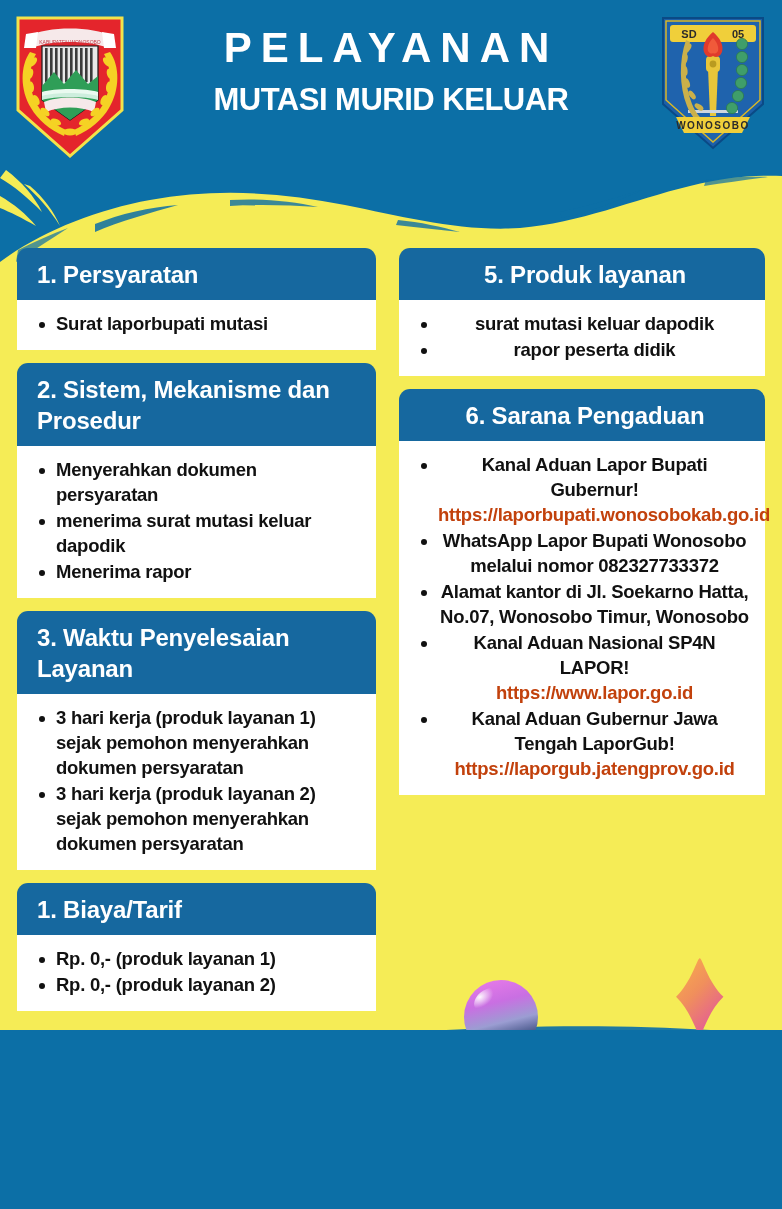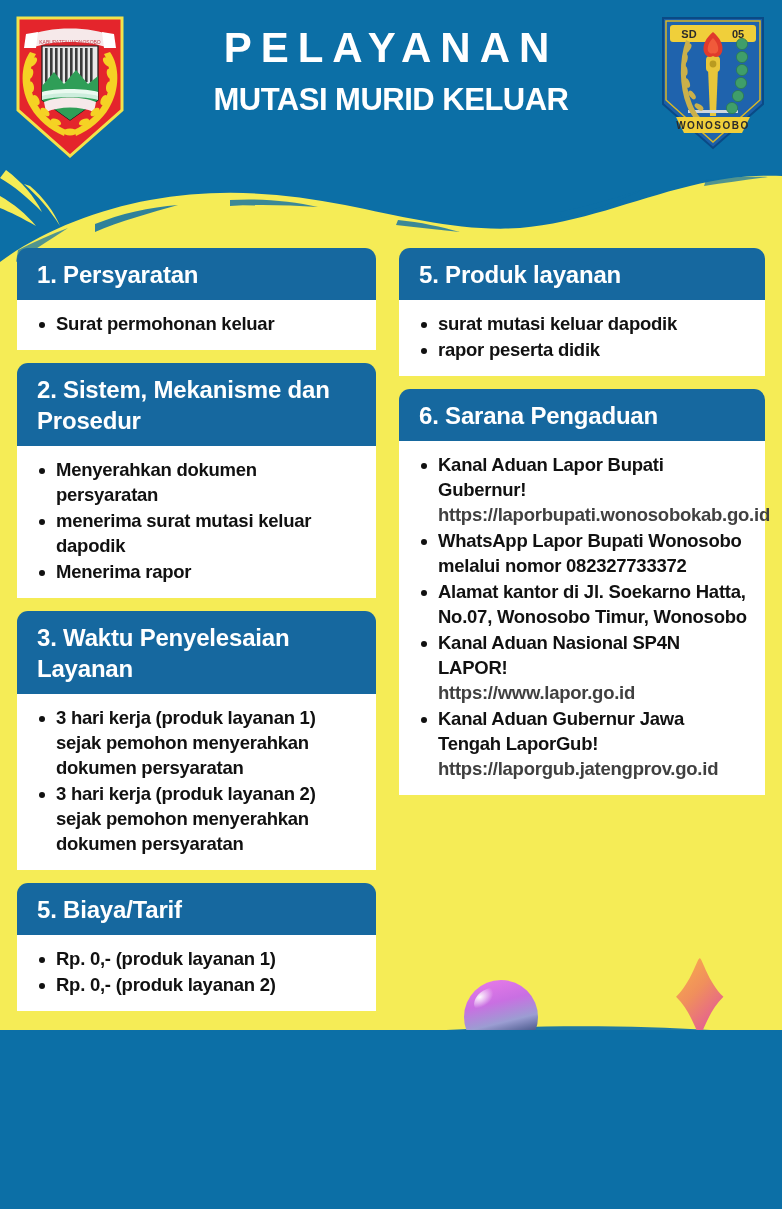--- a/index.html
+++ b/index.html
@@ -86,21 +86,21 @@
     padding: 0 17px;
     box-sizing: border-box;
     align-items: flex-start;
   }
   .col {
     width: 366px;
     display: flex;
     flex-direction: column;
   }
   .col-left { gap: 13px; }
-  .col-right { gap: 13px; }
+  .col-right { gap: 13px; text-align: center; }
 
   .card { width: 100%; }
   .card-head {
     background: #16689f;
     border-radius: 11px 11px 0 0;
     padding: 11px 14px 10px 20px;
     box-sizing: border-box;
   }
   .card-head-text {
     color: #ffffff;
@@ -133,21 +133,21 @@
     content: "";
     position: absolute;
     left: 6px;
     top: 11px;
     width: 6px;
     height: 6px;
     background: #111111;
     border-radius: 50%;
   }
   .url {
-    color: #404040;
+    color: #c2410c;
     display: block;
   }
 
   
   .deco {
     position: absolute;
     left: 0; top: 0;
     width: 782px; height: 1209px;
     z-index: 4;
     pointer-events: none;
@@ -389,21 +389,21 @@
   <div class="content">
 
     <div class="col col-left">
 
       <div class="card">
         <div class="card-head">
           <div class="card-head-text">1. Persyaratan</div>
         </div>
         <div class="card-body">
           <ul>
-            <li><span>Surat permohonan keluar</span></li>
+            <li><span>Surat laporbupati mutasi</span></li>
           </ul>
         </div>
       </div>
 
       <div class="card">
         <div class="card-head">
           <div class="card-head-text">2. Sistem, Mekanisme dan Prosedur</div>
         </div>
         <div class="card-body">
           <ul>
@@ -421,21 +421,21 @@
         <div class="card-body">
           <ul>
             <li><span>3 hari kerja (produk layanan 1) sejak pemohon menyerahkan dokumen persyaratan</span></li>
             <li><span>3 hari kerja (produk layanan 2) sejak pemohon menyerahkan dokumen persyaratan</span></li>
           </ul>
         </div>
       </div>
 
       <div class="card">
         <div class="card-head">
-          <div class="card-head-text">5. Biaya/Tarif</div>
+          <div class="card-head-text">1. Biaya/Tarif</div>
         </div>
         <div class="card-body">
           <ul>
             <li><span>Rp. 0,- (produk layanan 1)</span></li>
             <li><span>Rp. 0,- (produk layanan 2)</span></li>
           </ul>
         </div>
       </div>
 
     </div>

